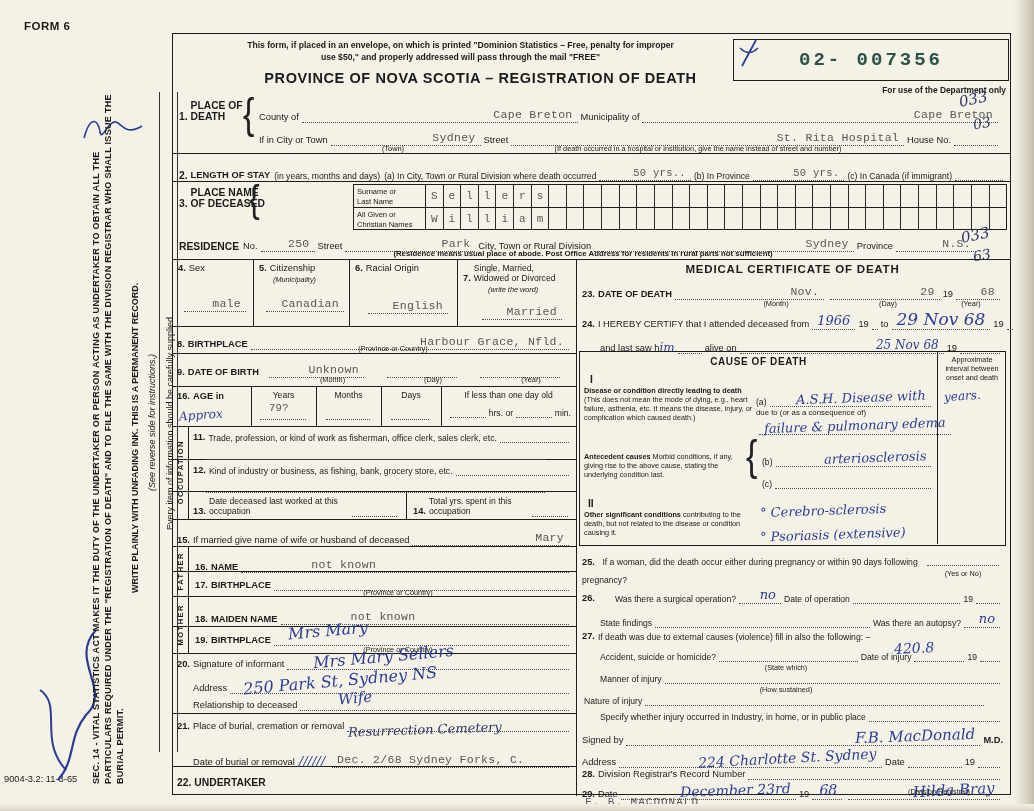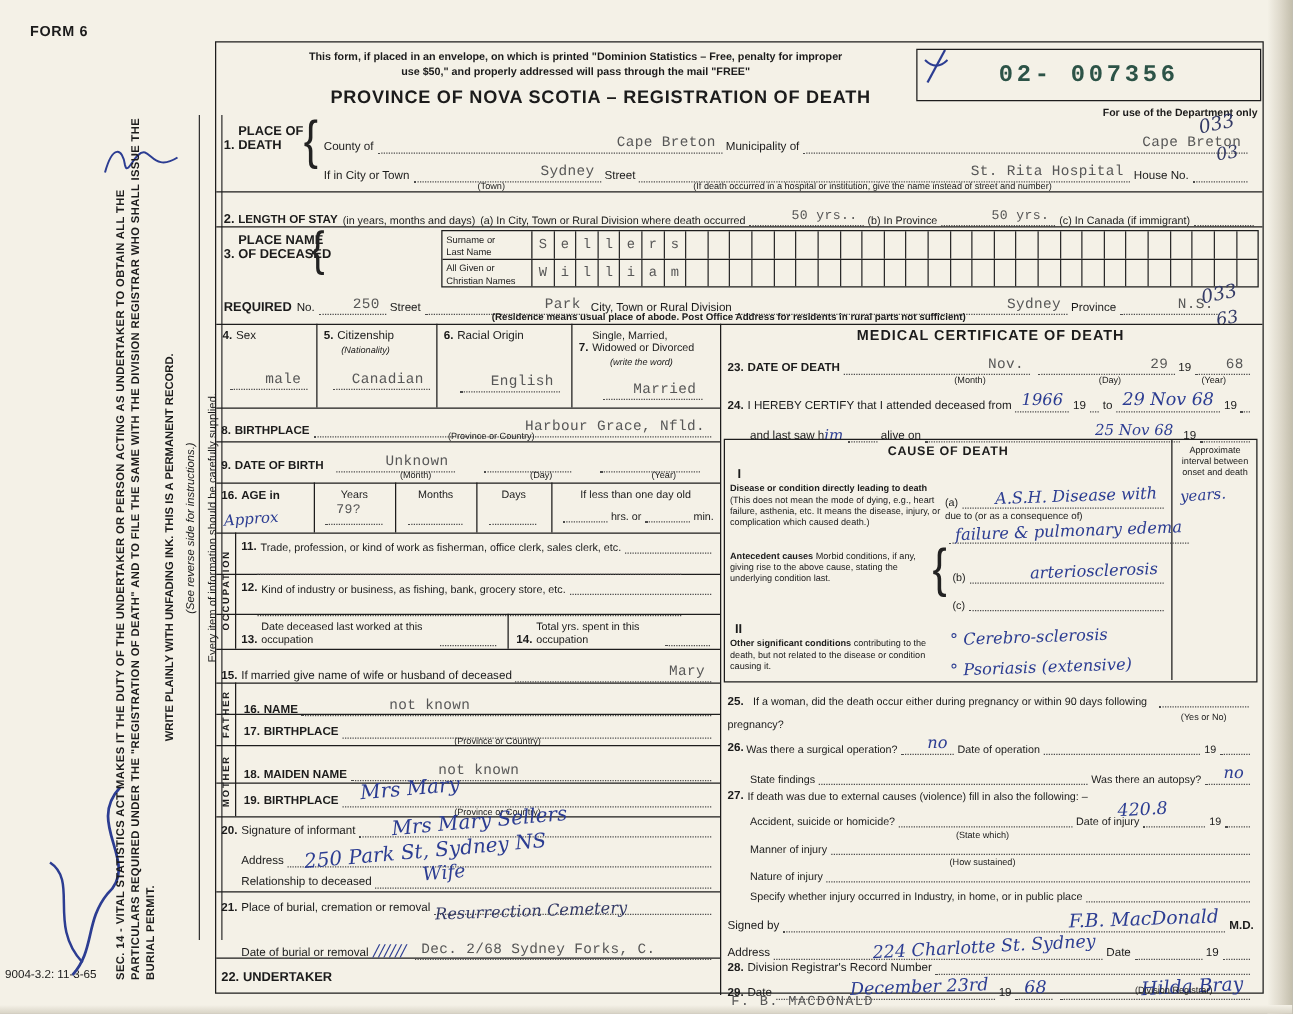--- a/index.html
+++ b/index.html
@@ -200,21 +200,21 @@
             <div class="lbox"></div>
             <div class="lbox"></div>
             <div class="lbox"></div>
             <div class="lbox"></div>
             <div class="lbox"></div>
           </div>
       </div>
     </div>
 
     <div class="fx" style="left:6px;top:199px;width:800px">
-      <span class="b s10 lbl" style="margin-right:4px">REQUIRED</span>
+      <span class="b s10 lbl" style="margin-right:4px">RESIDENCE</span>
       <span class="s9 lbl">No.</span>
       <span class="fillc" style="width:54px"><span class="typed">250</span></span>
       <span class="s9 lbl">Street</span>
       <span class="fillc" style="width:130px"><span class="typed">Park</span></span>
       <span class="s9 lbl">City, Town or Rural Division</span>
       <span class="fillc" style="flex:1"><span class="typed">Sydney</span></span>
       <span class="s9 lbl">Province</span>
       <span class="fillc" style="width:80px"><span class="typed">N.S.</span></span>
     </div>
     <div class="a hw hwd" style="left:788px;top:194px;font-size:15px;transform:rotate(-12deg)">033</div>
@@ -244,21 +244,21 @@
 
       <div class="fx" style="left:5px;top:4px">
           <span class="b s9" style="margin-right:3px">4.</span>
           <span class="s9">Sex</span>
         </div>
       <div class="a fillc" style="left:8px;top:34px;width:62px"><span class="typed">male</span></div>
       <div class="fx" style="left:86px;top:4px">
           <span class="b s9" style="margin-right:3px">5.</span>
           <span class="s9">Citizenship</span>
         </div>
-      <div class="a s7 i" style="left:100px;top:16px">(Nationality)</div>
+      <div class="a s7 i" style="left:100px;top:16px">(Municipality)</div>
       <div class="a fillc" style="left:90px;top:34px;width:78px"><span class="typed">Canadian</span></div>
       <div class="fx" style="left:182px;top:4px">
           <span class="b s9" style="margin-right:3px">6.</span>
           <span class="s9">Racial Origin</span>
         </div>
       <div class="a fillc" style="left:192px;top:36px;width:80px"><span class="typed">English</span></div>
       <div class="fx" style="left:290px;top:4px">
           <span class="b s9" style="margin-right:3px">7.</span>
           <span class="s8 pre">Single, Married,
 Widowed or Divorced</span>
@@ -432,21 +432,21 @@
       <div class="a s7 ctr" style="left:272px;top:40px;width:80px">(Day)</div>
       <div class="a s7 ctr" style="left:360px;top:40px;width:70px">(Year)</div>
 
       <div class="fx" style="left:6px;top:52px;width:421px">
         <span class="b s9" style="margin-right:3px">24.</span>
         <span class="s9 lbl">I HEREBY CERTIFY that I attended deceased from</span>
         <span class="fillc" style="flex:1"><span class="hw" style="font-size:13px">1966</span></span>
         <span class="s9 lbl">19</span>
         <span class="dots" style="max-width:16px"></span>
         <span class="s9 lbl">to</span>
-        <span class="fillc" style="flex:1.1"><span class="hw" style="font-size:14px">29 Nov 68</span></span>
+        <span class="fillc" style="flex:1.1"><span class="hw" style="font-size:17px">29 Nov 68</span></span>
         <span class="s9 lbl">19</span>
         <span class="dots" style="max-width:12px"></span>
       </div>
       <div class="fx" style="left:24px;top:76px;width:403px">
         <span class="s9 lbl">and last saw h</span>
         <span class="hw" style="font-size:12px">im</span>
         <span class="dots" style="max-width:24px"></span>
         <span class="s9 lbl">alive on</span>
         <span class="fillc" style="flex:1"><span class="hw" style="font-size:12px">25 Nov 68</span></span>
         <span class="s9 lbl">19</span>
@@ -464,21 +464,21 @@
         </div>
         <div class="fx" style="left:176px;top:36px;width:178px">
           <span class="s8 lbl">(a)</span>
           <span class="fillc" style="flex:1"><span class="hw" style="font-size:13px;transform:rotate(-2deg)">A.S.H. Disease with</span></span>
         </div>
         <div class="a s75" style="left:176px;top:56px">due to (or as a consequence of)</div>
         <div class="fx" style="left:176px;top:64px;width:178px">
           <span class="fillc" style="flex:1"><span class="hw" style="font-size:13px;transform:rotate(-2deg)">failure &amp; pulmonary edema</span></span>
         </div>
         <div class="a hw" style="left:364px;top:38px;font-size:12px;transform:rotate(-4deg)">years.</div>
-        <div class="a s7" style="left:4px;top:88px;width:168px">
+        <div class="a s7" style="left:4px;top:100px;width:168px">
           <span class="b">Antecedent causes</span>
           <span>Morbid conditions, if any, giving rise to the above cause, stating the underlying condition last.</span>
         </div>
         <div class="brace" style="left:166px;top:86px;font-size:34px;transform:scaleY(1.25)">{</div>
         <div class="fx" style="left:182px;top:96px;width:172px">
           <span class="s8 lbl">(b)</span>
           <span class="fillc" style="flex:1"><span class="hw" style="font-size:13px;transform:rotate(-2deg)">arteriosclerosis</span></span>
         </div>
         <div class="fx" style="left:182px;top:126px;width:172px">
           <span class="s8 lbl">(c)</span>
@@ -496,21 +496,21 @@
       <div class="a" style="left:6px;top:292px;width:340px">
         <span class="b s9" style="margin-right:3px">25.</span>
         <span class="s8">If a woman, did the death occur either during pregnancy or within 90 days following pregnancy?</span>
       </div>
       <div class="fx" style="left:348px;top:296px;width:78px">
           <span class="dots"></span>
         </div>
       <div class="a s7 ctr" style="left:350px;top:310px;width:74px">(Yes or No)</div>
 
       <div class="fx" style="left:6px;top:326px;width:421px">
-        <span class="b s9" style="margin-right:2px">26.</span>
+        <span class="b s9" style="margin-right:20px">26.</span>
         <span class="s8 lbl">Was there a surgical operation?</span>
         <span class="fillc" style="width:42px"><span class="hw" style="font-size:13px">no</span></span>
         <span class="s8 lbl">Date of operation</span>
         <span class="dots"></span>
         <span class="s8 lbl">19</span>
         <span class="dots" style="max-width:24px"></span>
       </div>
       <div class="fx" style="left:24px;top:350px;width:403px">
         <span class="s8 lbl">State findings</span>
         <span class="dots"></span>
@@ -530,21 +530,21 @@
         <span class="s8 lbl">19</span>
         <span class="dots" style="max-width:20px"></span>
       </div>
       <div class="a s7 ctr" style="left:150px;top:404px;width:120px">(State which)</div>
       <div class="a hw" style="left:318px;top:382px;font-size:14px;transform:rotate(-3deg)">420.8</div>
       <div class="fx" style="left:24px;top:414px;width:403px">
         <span class="s8 lbl">Manner of injury</span>
         <span class="dots"></span>
       </div>
       <div class="a s7 ctr" style="left:140px;top:426px;width:140px">(How sustained)</div>
-      <div class="fx" style="left:24px;top:436px;width:403px">
+      <div class="fx" style="left:8px;top:436px;width:403px">
         <span class="s8 lbl">Nature of injury</span>
         <span class="dots"></span>
       </div>
       <div class="fx" style="left:24px;top:452px;width:403px">
         <span class="s8 lbl">Specify whether injury occurred in Industry, in home, or in public place</span>
         <span class="dots"></span>
       </div>
 
       <div class="fx" style="left:6px;top:468px;width:421px">
         <span class="s9 lbl">Signed by</span>

